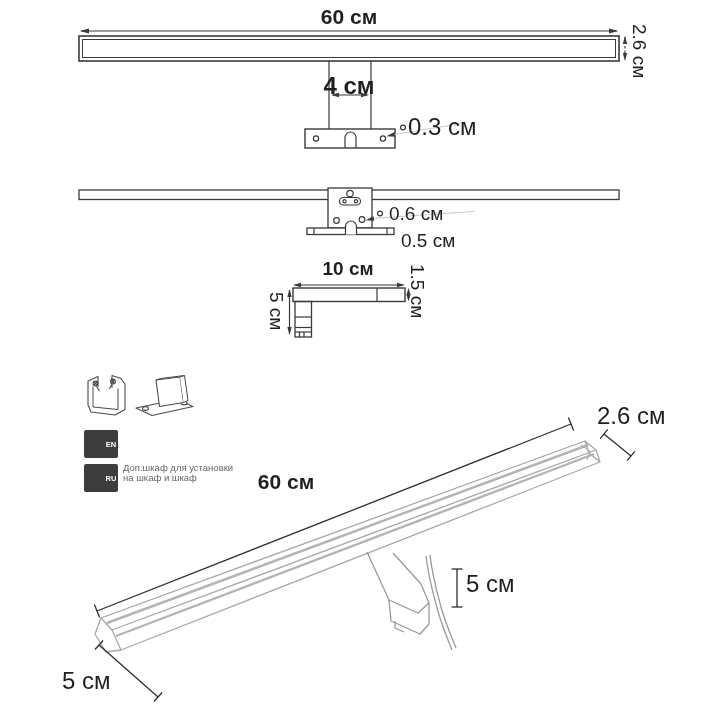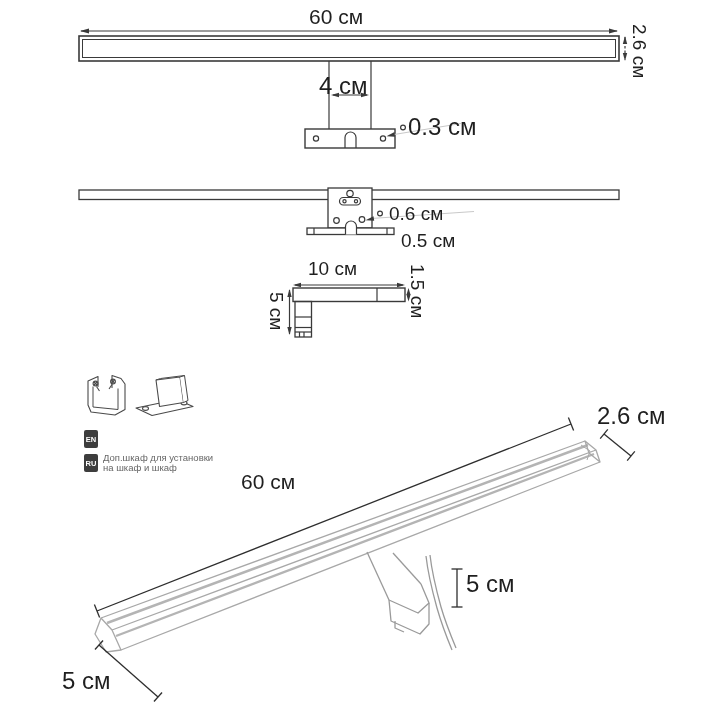--- a/index.html
+++ b/index.html
@@ -1,29 +1,29 @@
 <!DOCTYPE html>
 <html><head>
 <meta charset="utf-8">
 <style>
   html,body{margin:0;padding:0;background:#fff;}
   .canvas{position:relative;width:715px;height:715px;background:#ffffff;overflow:hidden;
           font-family:"Liberation Sans","DejaVu Sans",sans-serif;color:#1f1f1f;}
   .canvas svg{position:absolute;left:0;top:0;}
   .dim{position:absolute;white-space:nowrap;color:#1f1f1f;}
-  .dim.c{}
+  .dim.c{text-align:center;font-weight:bold;}
   .rot{transform-origin:0 0;transform:rotate(90deg);}
   .f21{font-size:21px;}
   .f20{font-size:24px;}
   .f19{font-size:19px;}
   .notes{position:absolute;left:84px;top:429px;width:170px;}
   .note-row{display:flex;align-items:flex-start;margin-bottom:5px;}
-  .badge{width:14px;height:18px;background:#3d3d3d;color:#fff;border-radius:2px;
+  .badge{width:14px;height:28px;background:#3d3d3d;color:#fff;border-radius:2px;
          font-size:7.5px;font-weight:bold;display:flex;align-items:center;justify-content:center;
-         flex:0 0 14px;margin-right:5px;margin-top:1px;}
+         flex:0 0 14px;margin-right:5px;margin-top:1px;padding-left:20px;}
   .note-text{font-size:9.5px;line-height:10px;color:#666;}
 </style>
 </head>
 <body>
 
 <div class="canvas">
 
 <svg width="715" height="715" viewBox="0 0 715 715">
 
   <g stroke="#3a3a3a" fill="none" stroke-width="1.2">

